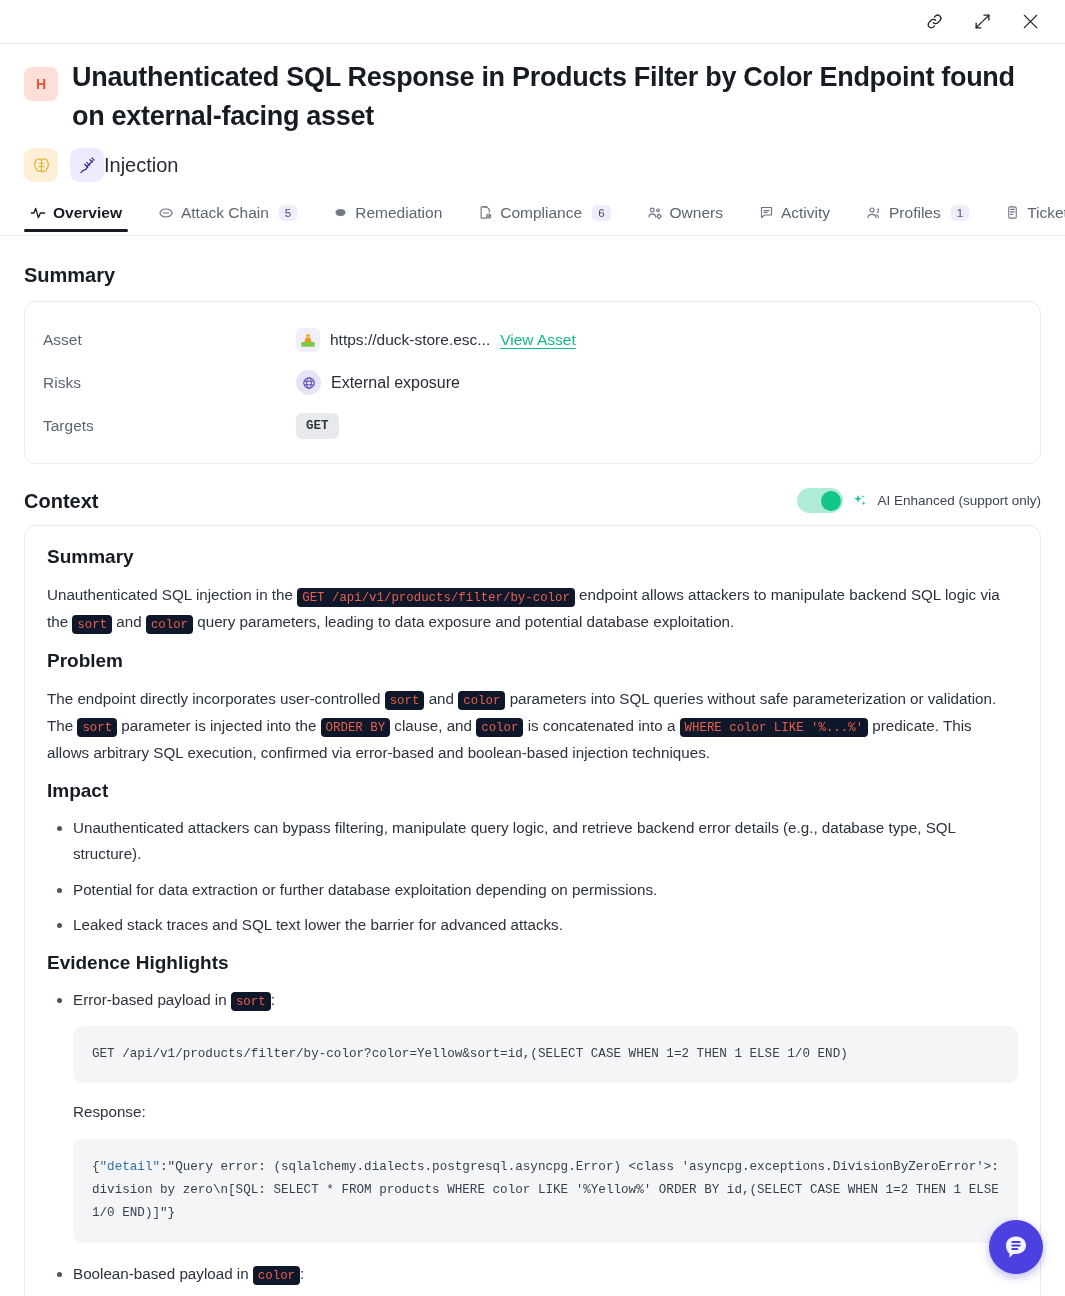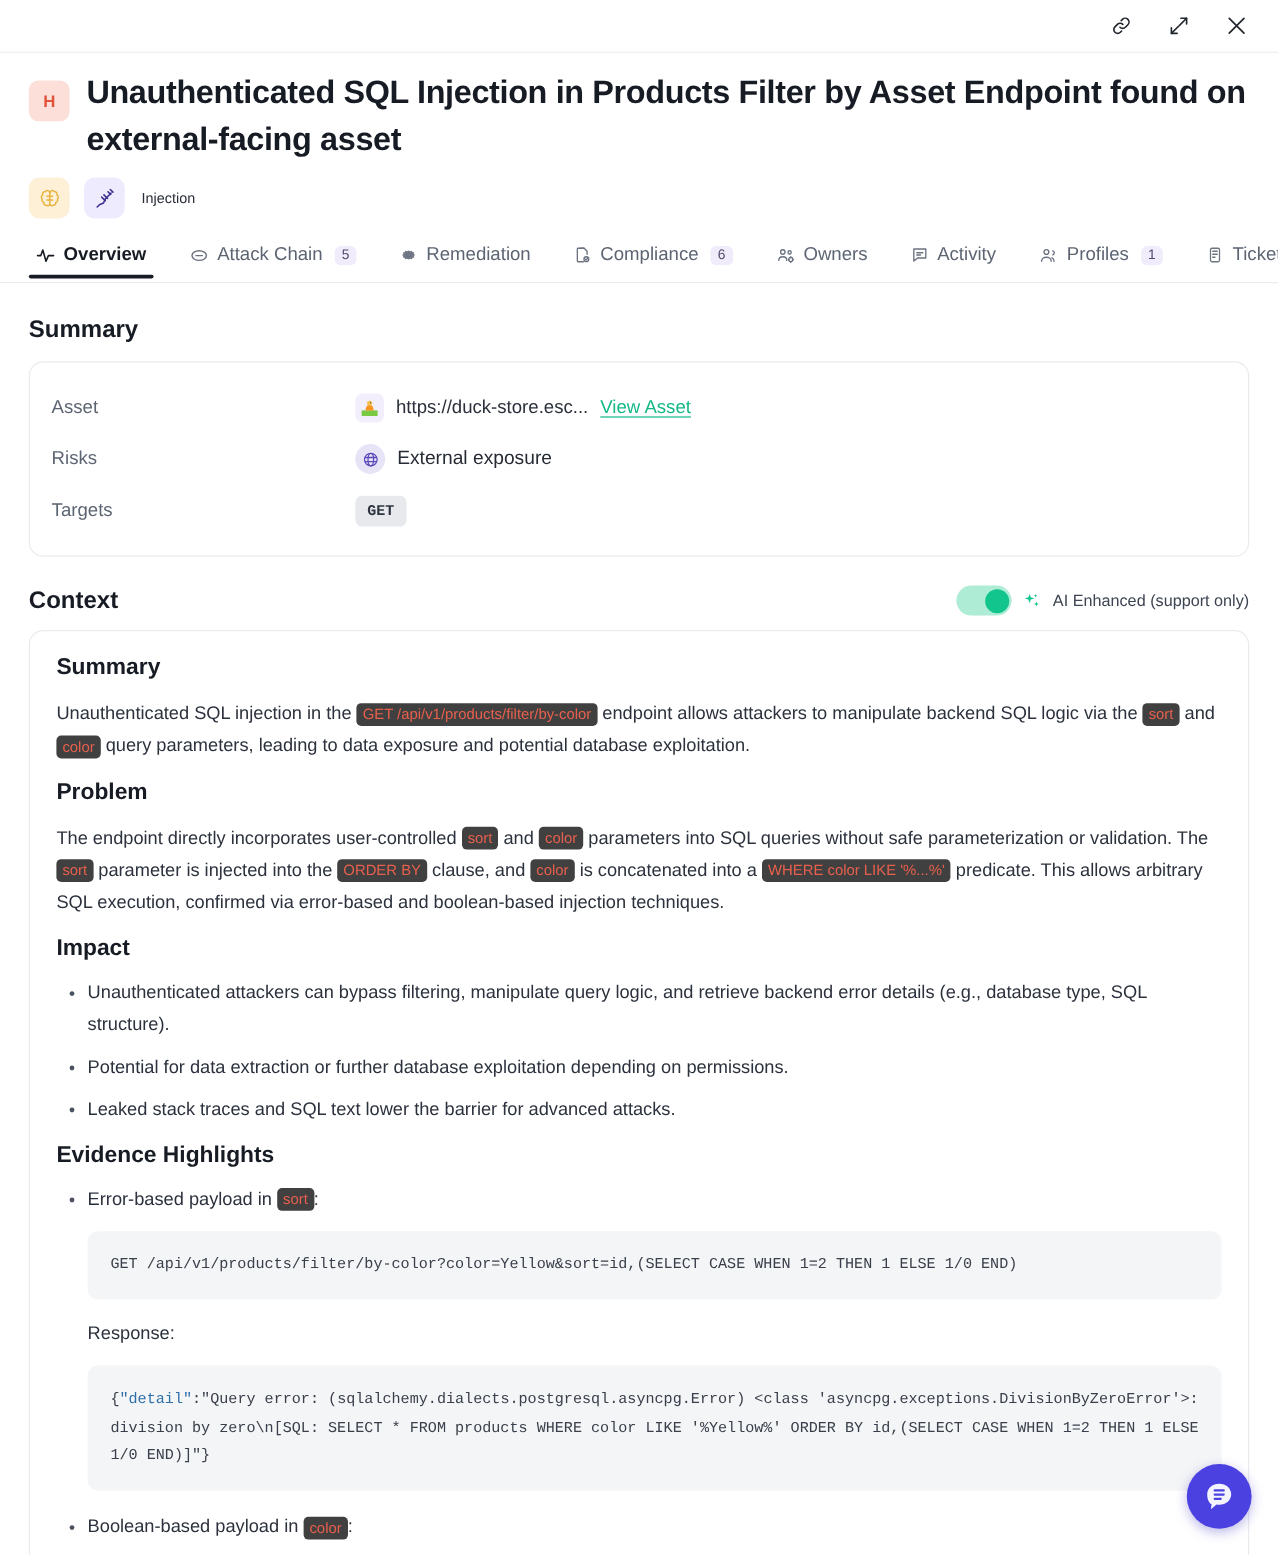--- a/index.html
+++ b/index.html
@@ -58,21 +58,21 @@
     padding-left: 0px;
   }
   .chip-icon {
     width: 34px; height: 34px; border-radius: 9px;
     display:flex; align-items:center; justify-content:center;
     flex: 0 0 auto;
   }
   .chip-brain { background: #fdf0d6; color: #e8b13c; }
   .chip-inject { background: #efebfe; color: #3b2f8f; margin-left: 12px; }
   .meta-label {
-    margin-left: 14px; font-size: 12px; color: #262b35;
+    margin-left: 0; font-size: 20px; color: #262b35;
   }
   .status-wrap {
     margin-left: auto; display: flex; align-items: center; gap: 13px;
   }
   .status-text { font-size: 16px; color: #525a68; }
   .status-box {
     width: 200px; height: 46px;
     border: 1px solid #e3e6eb; border-radius: 10px;
     display: flex; align-items: center;
     padding: 0 12px; gap: 11px;
@@ -192,22 +192,22 @@
   .h3 {
     font-size: 19px; font-weight: 700; color: #171b24;
     margin: 14px 0 13px 0;
   }
   .h3:first-child { margin-top: 4px; }
   .p {
     font-size: 15.2px; line-height: 1.79; color: #2c323d;
     margin: 0 0 4px 0;
   }
   code.inline {
-    font-family: Liberation Sans, sans-serif;
-    background: #404040; color: #e8604d;
+    font-family: Liberation Mono, monospace;
+    background: #0f172a; color: #e8604d;
     font-size: 12.4px; padding: 2.5px 5px; border-radius: 4px;
     white-space: nowrap;
   }
   ul.bullets { margin: 6px 0 4px 0; padding-left: 26px; }
   ul.bullets li {
     font-size: 15.2px; line-height: 1.72; color: #2c323d;
     margin-bottom: 9px;
   }
   ul.bullets li::marker { color: #4b5260; }
   .pre {
@@ -254,21 +254,21 @@
   <div class="winbtn">
     <svg width="21" height="21" viewBox="0 0 24 24" fill="none" stroke="currentColor" stroke-width="1.6" stroke-linecap="round">
       <path d="M5 5l14 14M19 5L5 19"></path>
     </svg>
   </div>
 </div>
 
 <div class="header">
   <div class="title-row">
     <div class="sev-badge">H</div>
-    <h1 class="title">Unauthenticated SQL Injection in Products Filter by Asset Endpoint found on external-facing asset</h1>
+    <h1 class="title">Unauthenticated SQL Response in Products Filter by Color Endpoint found on external-facing asset</h1>
   </div>
 
   <div class="meta-row">
     <div class="chip-icon chip-brain">
       <svg width="19" height="19" viewBox="0 0 24 24" fill="none" stroke="currentColor" stroke-width="1.5" stroke-linecap="round">
         <path d="M12 5v14"></path>
         <path d="M12 6a2.6 2.6 0 0 0-4.8-1.3A2.4 2.4 0 0 0 4.6 8 2.6 2.6 0 0 0 4 12.4 2.5 2.5 0 0 0 5.6 16a2.6 2.6 0 0 0 3 3 2.4 2.4 0 0 0 3.4-.6"></path>
         <path d="M12 6a2.6 2.6 0 0 1 4.8-1.3A2.4 2.4 0 0 1 19.4 8 2.6 2.6 0 0 1 20 12.4 2.5 2.5 0 0 1 18.4 16a2.6 2.6 0 0 1-3 3 2.4 2.4 0 0 1-3.4-.6"></path>
         <path d="M9 9.5h2M13 9.5h2M9 13.5h2M13 13.5h2"></path>
       </svg>

